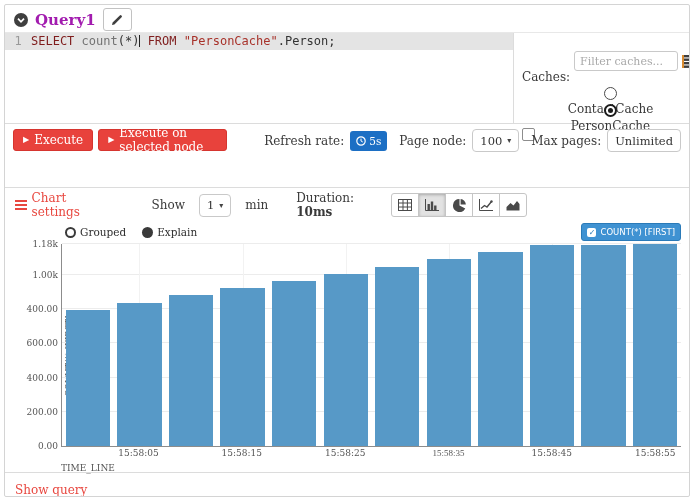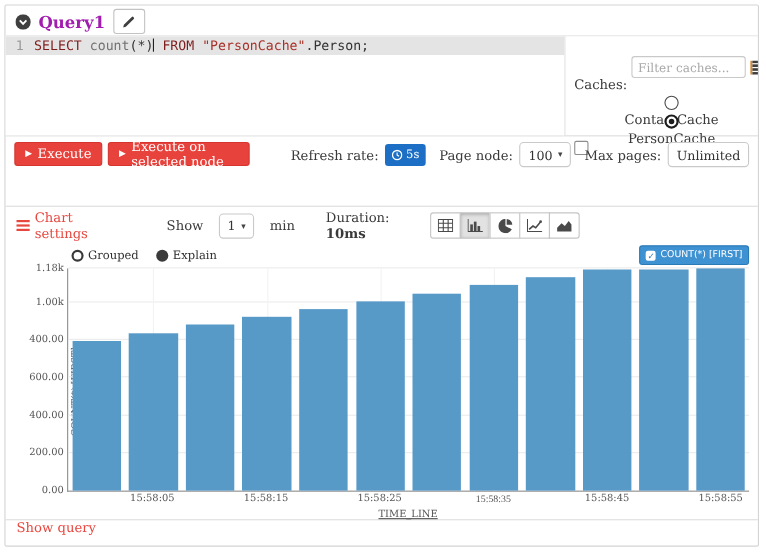--- a/index.html
+++ b/index.html
@@ -80,26 +80,26 @@
   .plotwrap{position:relative;margin:2px 8px 0 56px;height:203px;}
   .plot{position:absolute;inset:0;border-left:1px solid #8c8c8c;border-bottom:1px solid #8c8c8c;}
   .hgrid{position:absolute;left:0;right:0;height:0;border-top:1px solid #ececec;}
   .vgrid{position:absolute;top:0;bottom:0;width:0;border-left:1px solid #f2f2f2;}
   .ylab{position:absolute;left:-48px;width:44px;text-align:right;font-size:9px;color:#555;transform:translateY(50%);}
   .bars{position:absolute;inset:0;display:flex;align-items:flex-end;}
   .slot{flex:1;display:flex;justify-content:center;align-items:flex-end;height:100%;}
   .bar{width:86%;background:#5799c7;cursor:pointer;}
   .xlabs{position:relative;height:13px;margin:1px 8px 0 56px;font-size:9px;color:#555;}
   .xlab{position:absolute;transform:translateX(-50%);white-space:nowrap;}
-  .xtitle{text-align:center;font-size:9px;color:#555;margin-top:2px;margin-left:56px;margin-right:8px;text-decoration:underline;}
+  .xtitle{text-align:left;font-size:9px;color:#555;margin-top:2px;margin-left:56px;margin-right:8px;}
   .ytitle{position:absolute;left:8px;top:112px;transform:translate(-50%,-50%) rotate(-90deg);font-size:8.5px;
     color:#555;white-space:nowrap;}
 
   
-  .footer{border-top:1px solid #dcdcdc;height:25px;display:flex;align-items:flex-start;padding:0 10px;
+  .footer{border-top:1px solid #dcdcdc;height:25px;display:flex;align-items:flex-end;padding:0 10px;
     font-size:12px;box-sizing:border-box;}
   svg{display:block;}
 </style>
 </head>
 <body>
 
 <div class="panel">
 
   <div class="hdr">
     <span class="collapse-ic">

